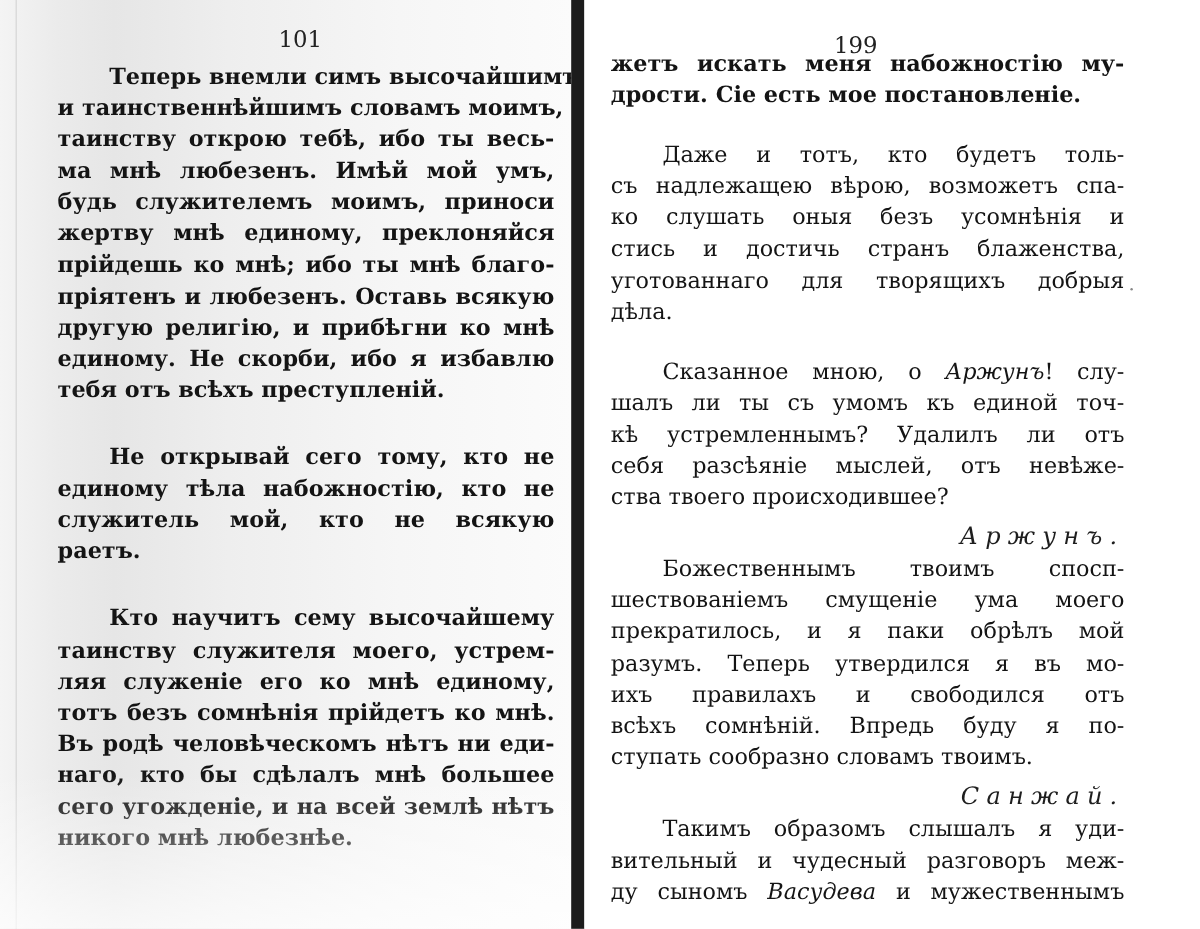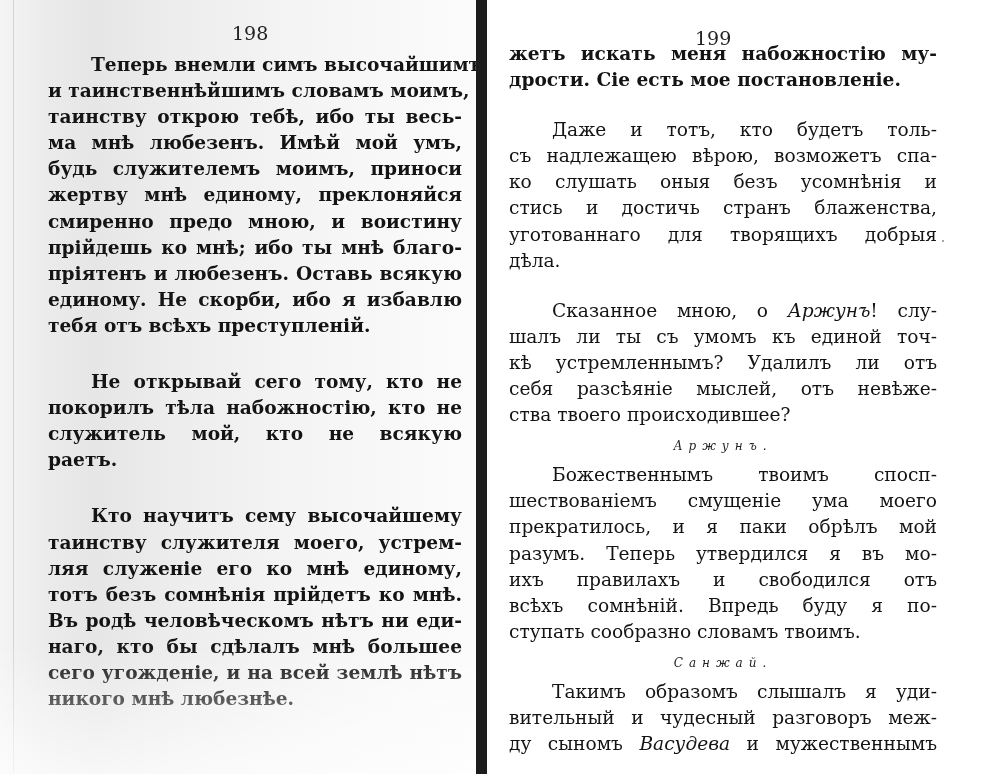--- a/index.html
+++ b/index.html
@@ -101,25 +101,25 @@
     .line.last {
       text-align-last: left;
     }
     .line.indent {
       padding-left: 43px;
     }
     .gap-left { height: 30px; }
     .gap-right { height: 24px; }
     .speaker {
       display: block;
-      text-align: center;
+      text-align: right;
       font-style: italic;
       font-weight: normal;
       letter-spacing: 6px;
-      font-size: 12px;
+      font-size: 20px;
       line-height: 24px;
       margin: 6px 0 4px 0;
       color: #1e1e1e;
     }
     .it {
       font-style: italic;
       font-weight: normal;
     }
     .speck {
       position: absolute;
@@ -128,40 +128,40 @@
       border-radius: 1px;
     }
   </style>
 </head>
 <body>
 
 <div class="spread">
 
   <div class="page page-left">
     <div class="scan-line"></div>
-    <div class="page-number left-num">198</div>
+    <div class="page-number left-num">101</div>
 
     <div class="text-block left-text">
       <div class="para">
         <span class="line indent">Теперь внемли симъ высочайшимъ</span>
         <span class="line">и таинственнѣйшимъ словамъ моимъ,</span>
         <span class="line">таинству открою тебѣ, ибо ты весь-</span>
         <span class="line">ма мнѣ любезенъ. Имѣй мой умъ,</span>
         <span class="line">будь служителемъ моимъ, приноси</span>
         <span class="line">жертву мнѣ единому, преклоняйся</span>
-        <span class="line">смиренно предо мною, и воистину</span>
         <span class="line">прійдешь ко мнѣ; ибо ты мнѣ благо-</span>
         <span class="line">пріятенъ и любезенъ. Оставь всякую</span>
+        <span class="line">другую религію, и прибѣгни ко мнѣ</span>
         <span class="line">единому. Не скорби, ибо я избавлю</span>
         <span class="line last">тебя отъ всѣхъ преступленій.</span>
       </div>
       <div class="gap-left"></div>
       <div class="para">
         <span class="line indent">Не открывай сего тому, кто не</span>
-        <span class="line">покорилъ тѣла набожностію, кто не</span>
+        <span class="line">единому тѣла набожностію, кто не</span>
         <span class="line">служитель мой, кто не всякую</span>
         <span class="line last">раетъ.</span>
       </div>
       <div class="gap-left"></div>
       <div class="para">
         <span class="line indent">Кто научитъ сему высочайшему</span>
         <span class="line">таинству служителя моего, устрем-</span>
         <span class="line">ляя служеніе его ко мнѣ единому,</span>
         <span class="line">тотъ безъ сомнѣнія прійдетъ ко мнѣ.</span>
         <span class="line">Въ родѣ человѣческомъ нѣтъ ни еди-</span>

